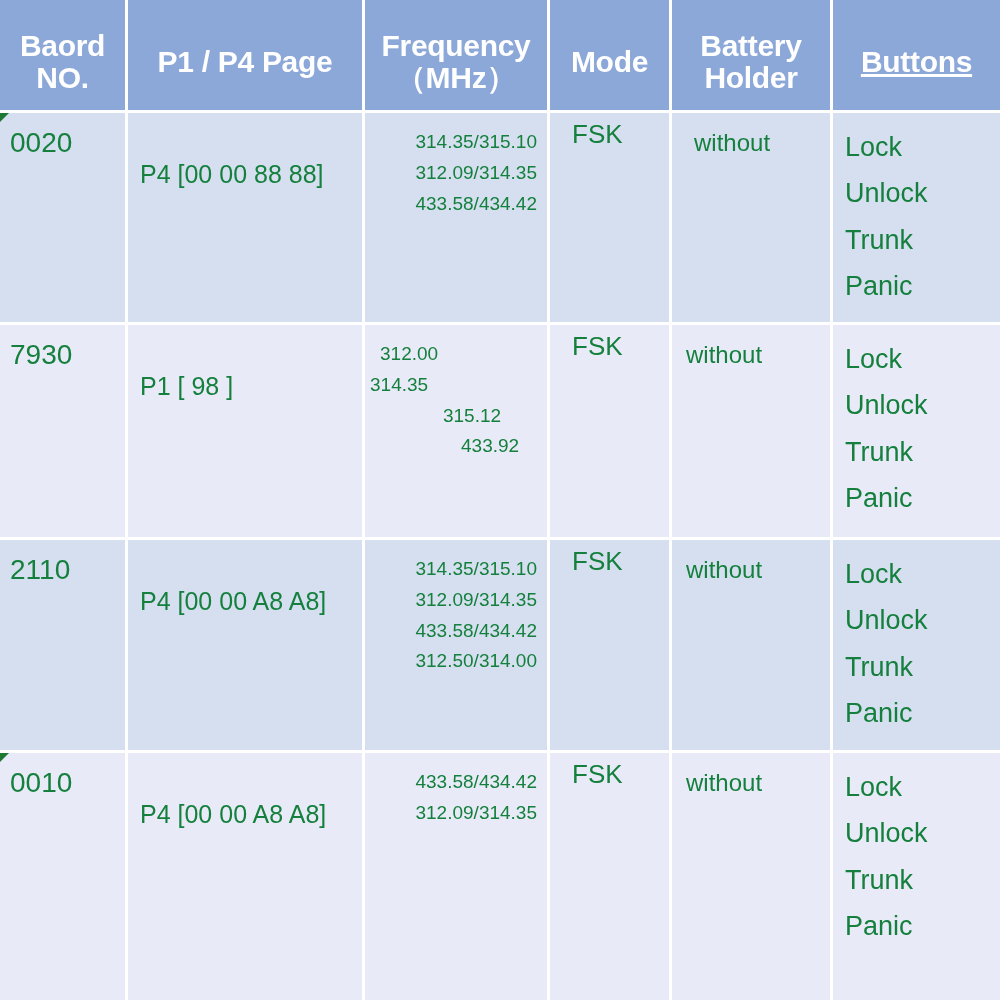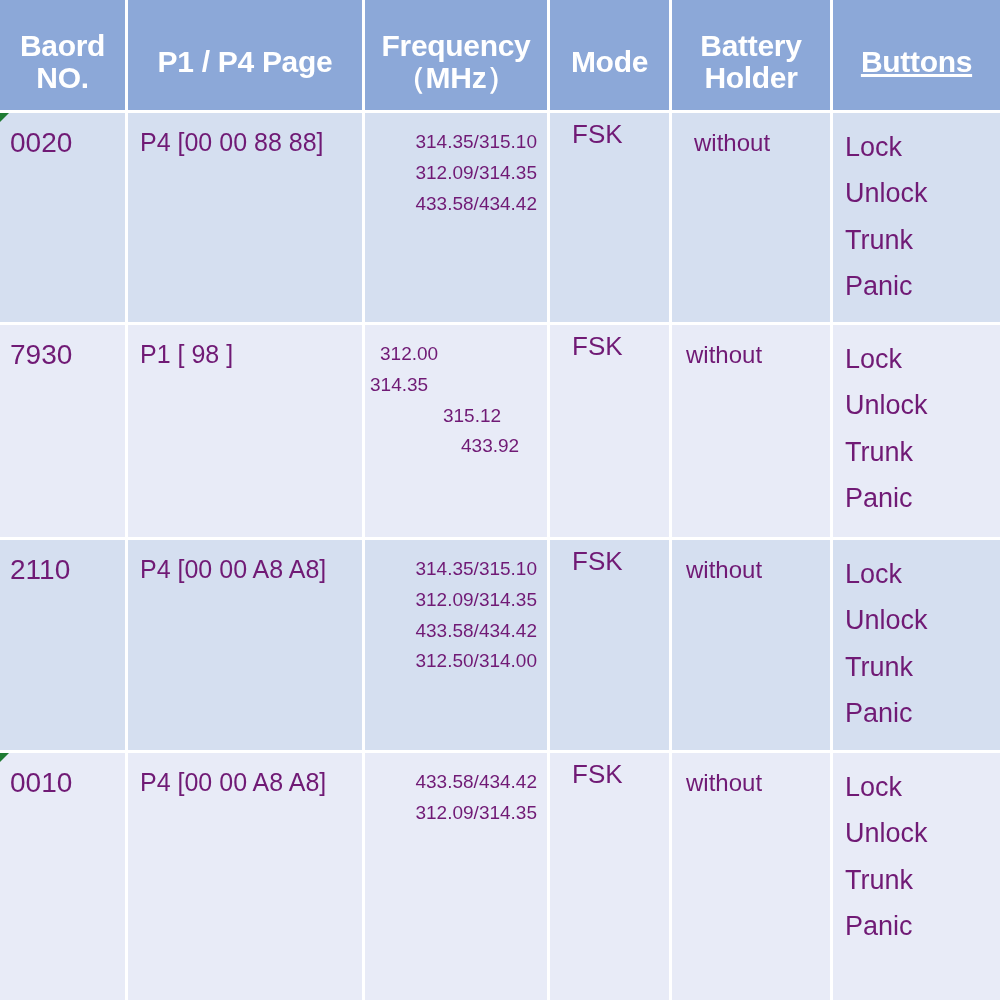--- a/index.html
+++ b/index.html
@@ -53,21 +53,21 @@
   thead th.last { border-right: none; text-decoration: underline; }
 
   
   tbody td {
     vertical-align: top;
     padding: 0;
     border-right: 3px solid #ffffff;
     border-bottom: 3px solid #ffffff;
     box-sizing: border-box;
     position: relative;
-    color: #701a75;
+    color: #15803d;
   }
   tbody td.last { border-right: none; }
   tbody tr.last td { border-bottom: none; }
 
   tbody tr.shade-a td { background: #d5dff0; }
   tbody tr.shade-b td { background: #e8ebf7; }
 
   tbody tr.r1 td { height: 212px; }
   tbody tr.r2 td { height: 215px; }
   tbody tr.r3 td { height: 213px; }
@@ -79,20 +79,21 @@
     line-height: 1;
     padding: 16px 0 0 10px;
     white-space: nowrap;
   }
 
   .page-code {
     font-size: 25px;
     line-height: 1;
     padding: 17px 0 0 12px;
     white-space: nowrap;
+    margin-top: 32px;
   }
 
   .freq-block {
     font-size: 19px;
     line-height: 1.62;
     padding: 14px 10px 0 10px;
     text-align: right;
   }
   .freq-block .fline { white-space: nowrap; }
 

